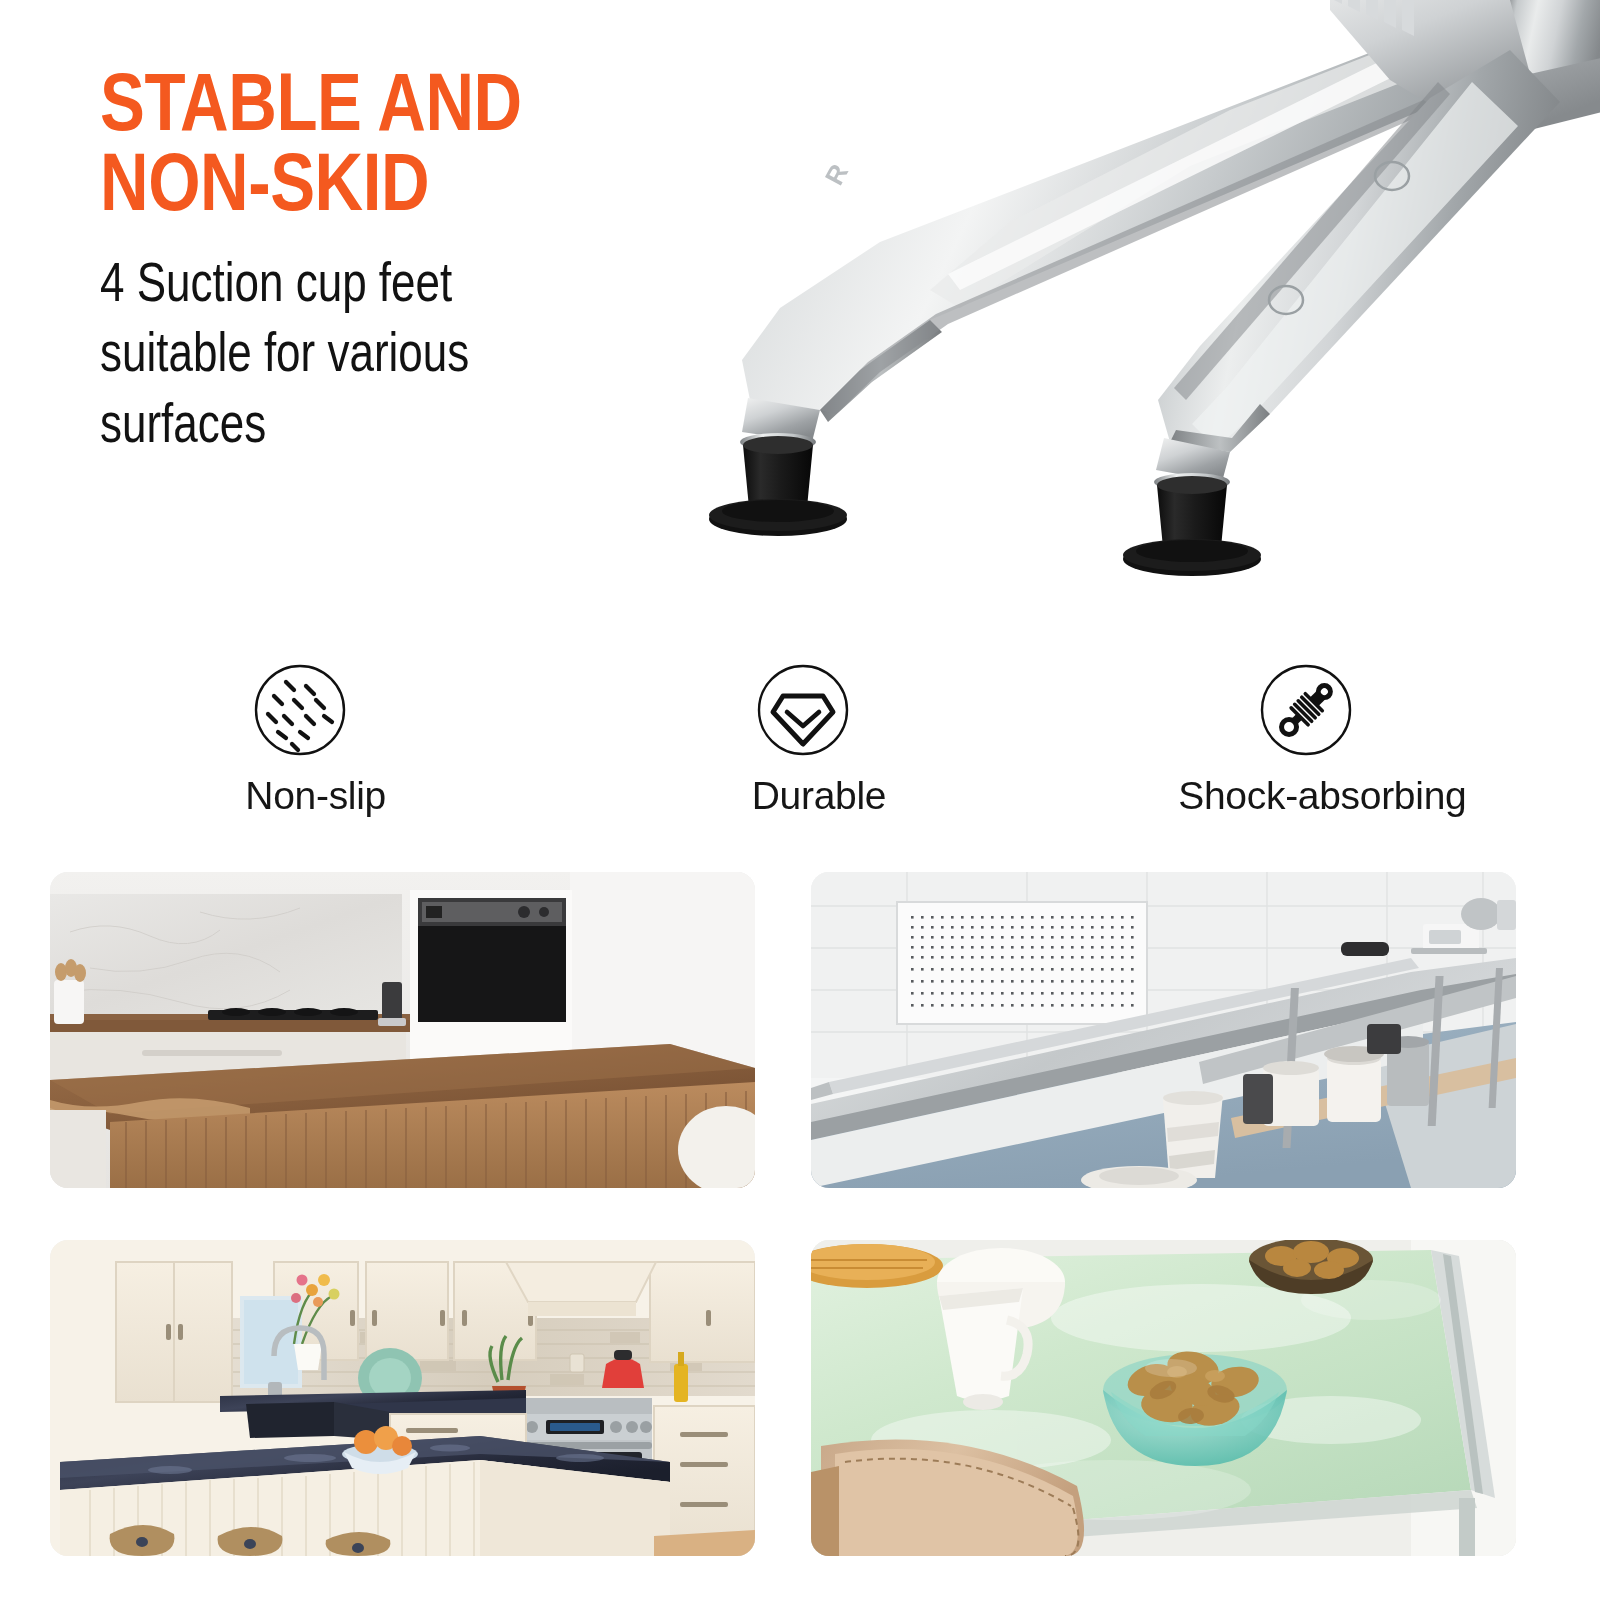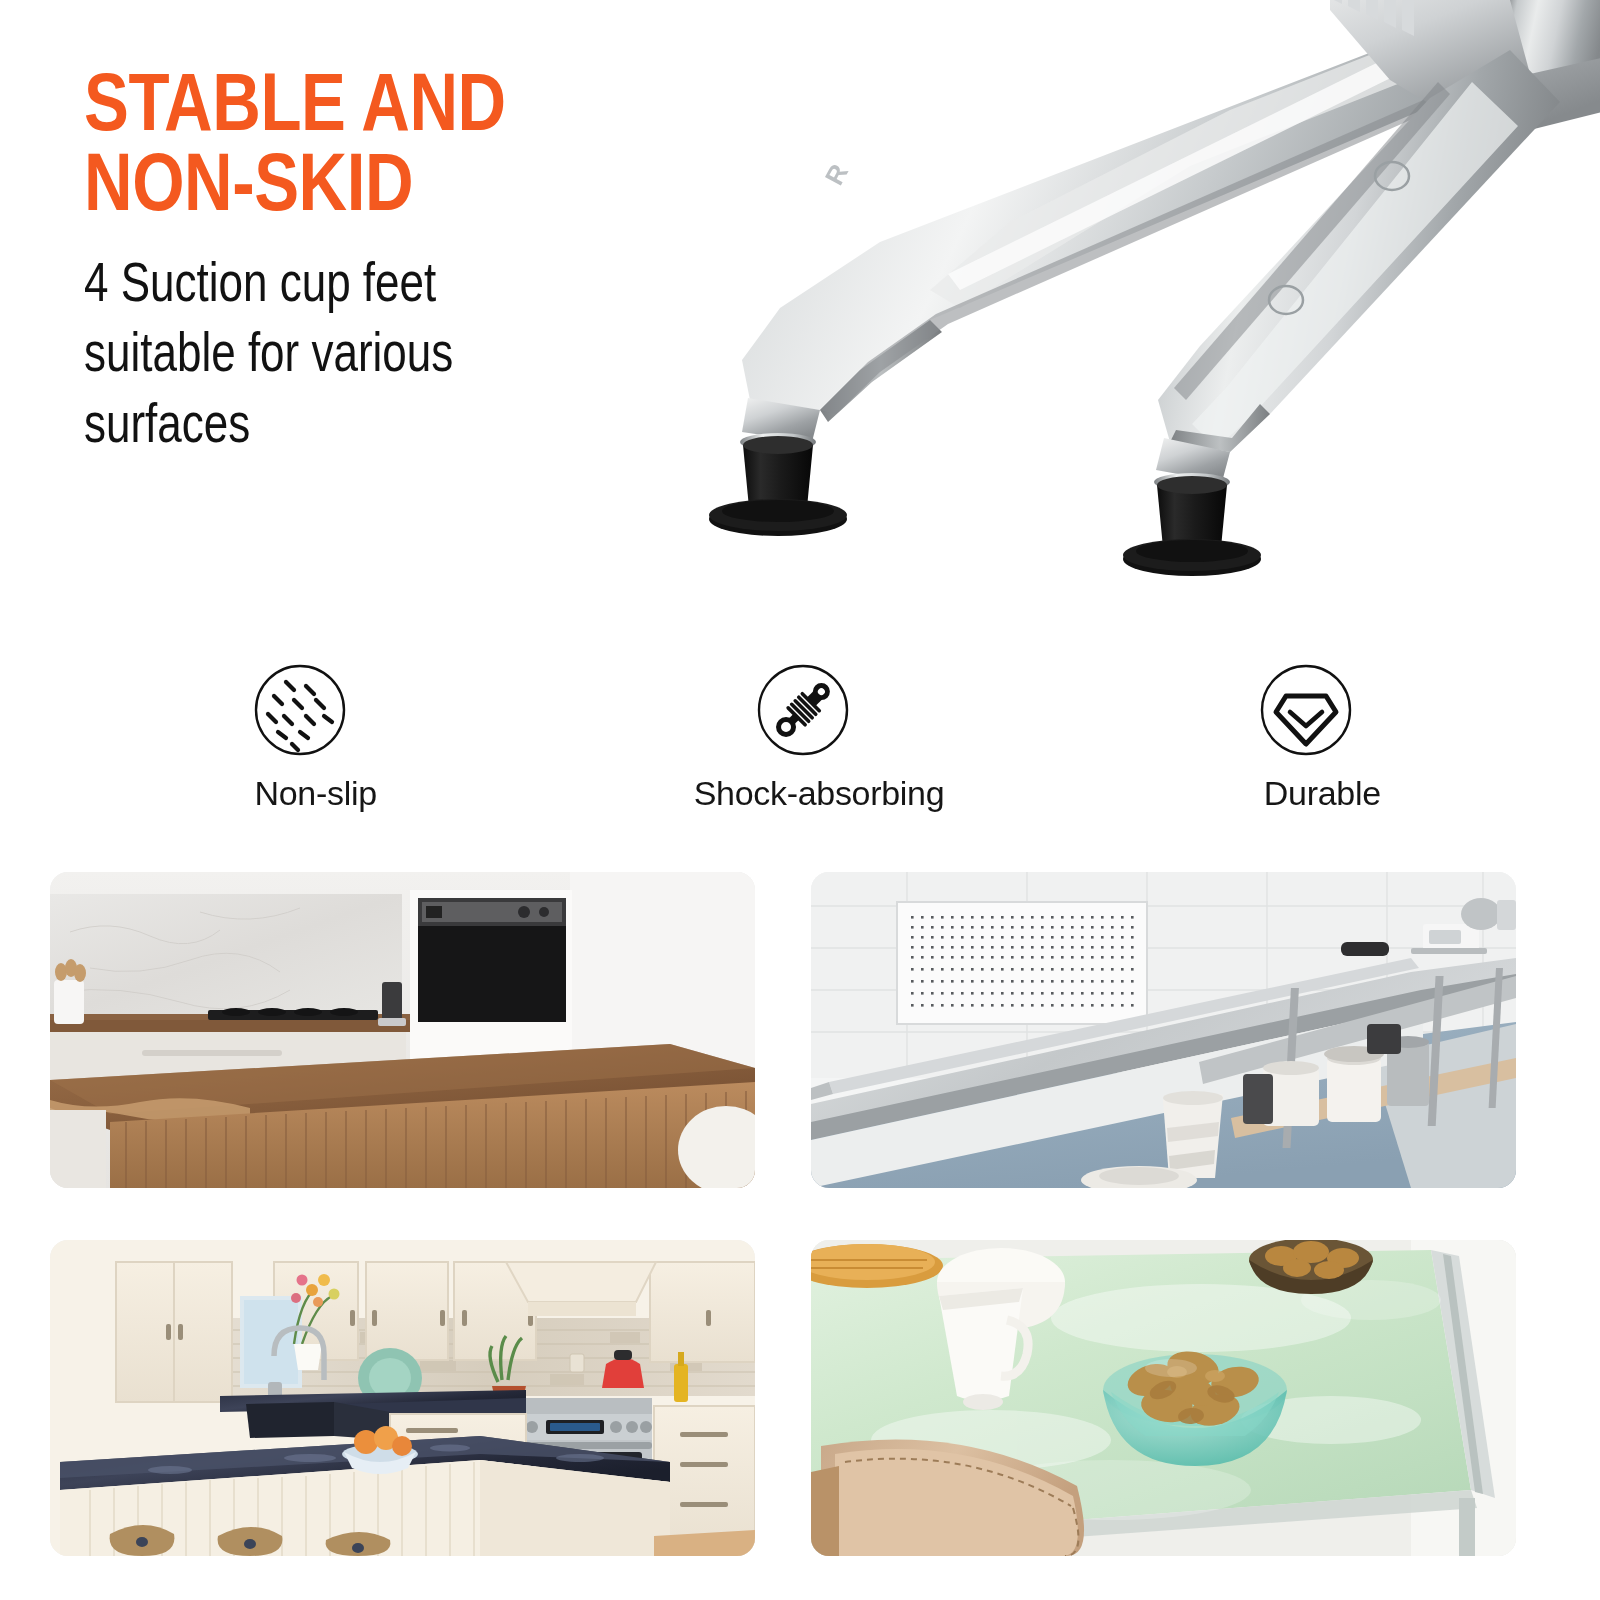--- a/index.html
+++ b/index.html
@@ -15,21 +15,21 @@
   #page {
     position: relative;
     width: 1600px;
     height: 1600px;
     background: #ffffff;
   }
 
   
   #hero-text {
     position: absolute;
-    left: 84px;
+    left: 100px;
     top: 62px;
     width: 620px;
   }
 
   #headline {
     color: #F4591F;
     font-family: "Liberation Sans Narrow", "Liberation Sans", sans-serif;
     font-weight: 700;
     font-size: 82px;
     line-height: 0.97;
@@ -77,21 +77,21 @@
     flex-direction: column;
     align-items: center;
   }
   .feature-icon {
     width: 100px;
     height: 100px;
     display: block;
   }
   .feature-label {
     margin-top: 14px;
-    font-size: 34px;
+    font-size: 39px;
     color: #161616;
     font-family: "Liberation Sans", sans-serif;
     font-weight: 400;
     white-space: nowrap;
     letter-spacing: -0.3px;
     margin-left: 32px;
   }
 
   
   #photo-grid {
@@ -262,44 +262,44 @@
           <line x1="62" y1="18" x2="56" y2="24" opacity="0"></line>
         </g>
       </svg>
       <div class="feature-label">Non-slip</div>
     </div>
 
 
     <div class="feature">
       <svg class="feature-icon" viewBox="0 0 100 100" xmlns="http://www.w3.org/2000/svg">
         <circle cx="50" cy="50" r="44" fill="none" stroke="#111" stroke-width="2.4"></circle>
+        <path d="M30 36 L70 36 L80 52 L50 84 L20 52 Z" fill="none" stroke="#111" stroke-width="5" stroke-linejoin="round"></path>
+        <polyline points="34,52 50,66 66,52" fill="none" stroke="#111" stroke-width="4.6" stroke-linecap="round" stroke-linejoin="round"></polyline>
+      </svg>
+      <div class="feature-label">Durable</div>
+    </div>
+
+    <div class="feature">
+      <svg class="feature-icon" viewBox="0 0 100 100" xmlns="http://www.w3.org/2000/svg">
+        <circle cx="50" cy="50" r="44" fill="none" stroke="#111" stroke-width="2.4"></circle>
         <g transform="rotate(-45 50 50)">
           <circle cx="26" cy="50" r="7.5" fill="none" stroke="#111" stroke-width="5"></circle>
           <circle cx="76" cy="50" r="6" fill="none" stroke="#111" stroke-width="5"></circle>
           <rect x="33" y="46" width="8" height="8" fill="#111"></rect>
           <rect x="62" y="44" width="9" height="12" fill="#111"></rect>
           <g stroke="#111" stroke-width="3.6" stroke-linecap="round">
             <line x1="41" y1="38" x2="41" y2="62"></line>
             <line x1="46" y1="38" x2="46" y2="62"></line>
             <line x1="51" y1="38" x2="51" y2="62"></line>
             <line x1="56" y1="38" x2="56" y2="62"></line>
             <line x1="61" y1="38" x2="61" y2="62"></line>
           </g>
         </g>
       </svg>
       <div class="feature-label">Shock-absorbing</div>
-    </div>
-
-    <div class="feature">
-      <svg class="feature-icon" viewBox="0 0 100 100" xmlns="http://www.w3.org/2000/svg">
-        <circle cx="50" cy="50" r="44" fill="none" stroke="#111" stroke-width="2.4"></circle>
-        <path d="M30 36 L70 36 L80 52 L50 84 L20 52 Z" fill="none" stroke="#111" stroke-width="5" stroke-linejoin="round"></path>
-        <polyline points="34,52 50,66 66,52" fill="none" stroke="#111" stroke-width="4.6" stroke-linecap="round" stroke-linejoin="round"></polyline>
-      </svg>
-      <div class="feature-label">Durable</div>
     </div>
   </div>
 
   <div id="photo-grid">
 
     <div class="photo-card">
       <svg viewBox="0 0 705 316" preserveAspectRatio="xMidYMid slice" xmlns="http://www.w3.org/2000/svg">
         <defs>
           <linearGradient id="k1wall" x1="0" y1="0" x2="0" y2="1">
             <stop offset="0" stop-color="#f2f1ef"></stop>

